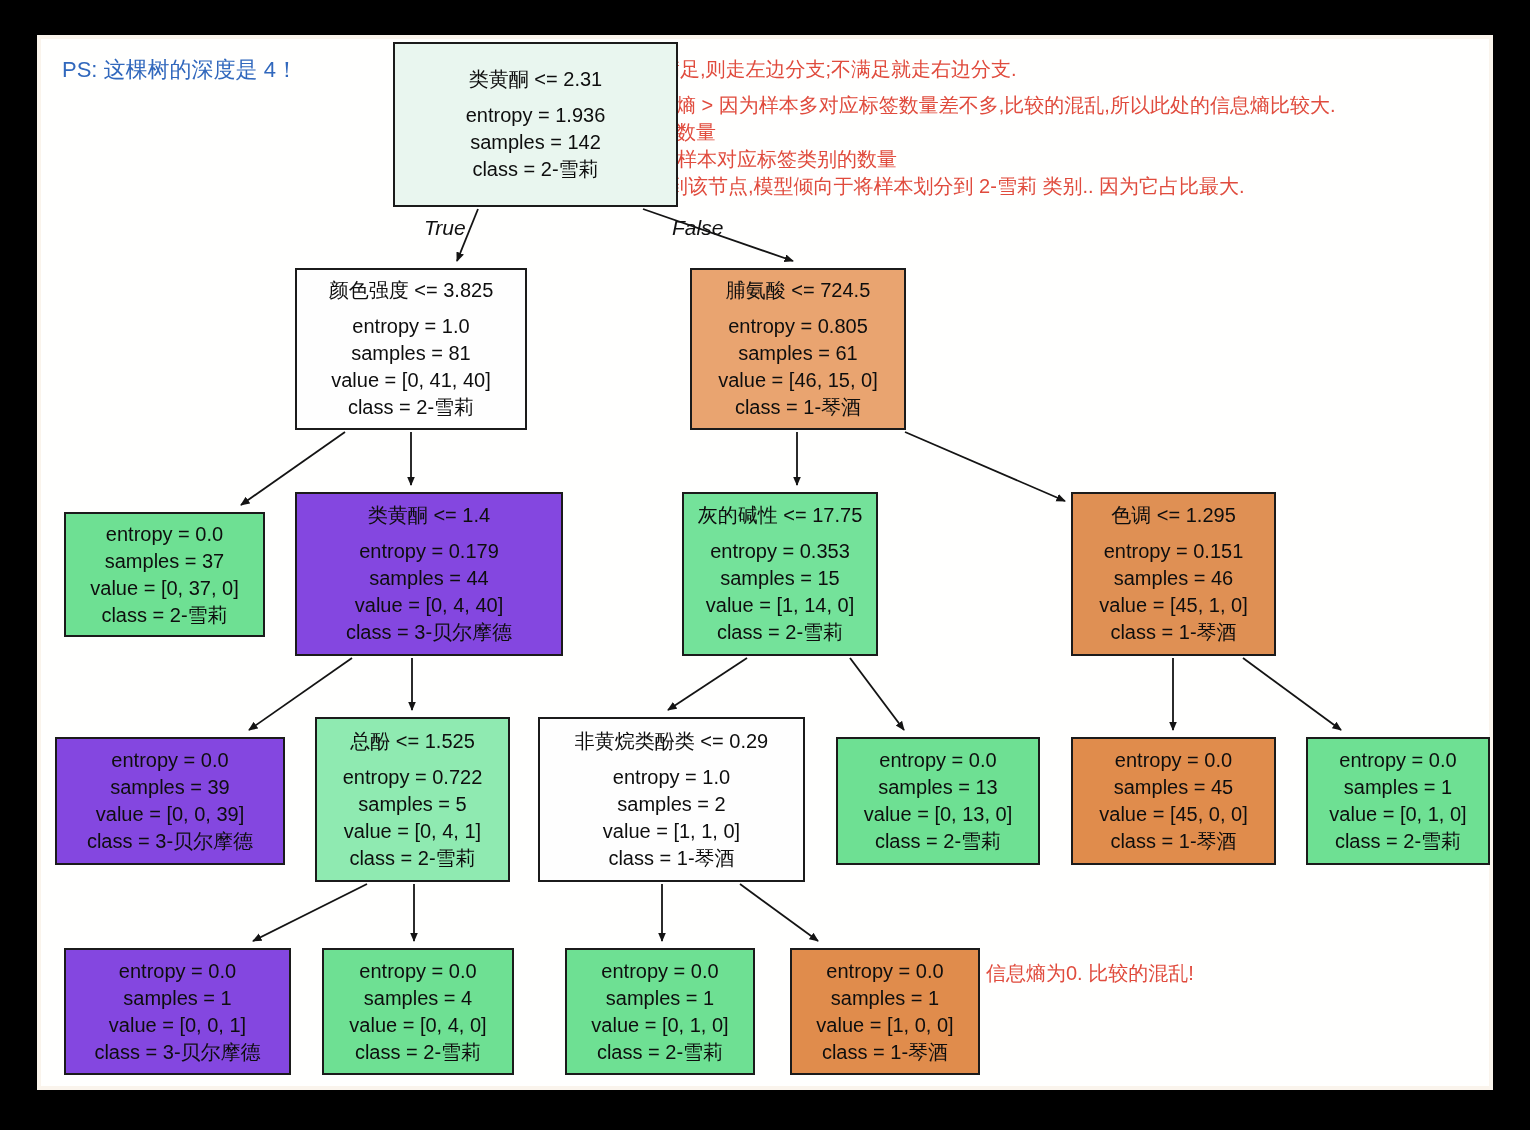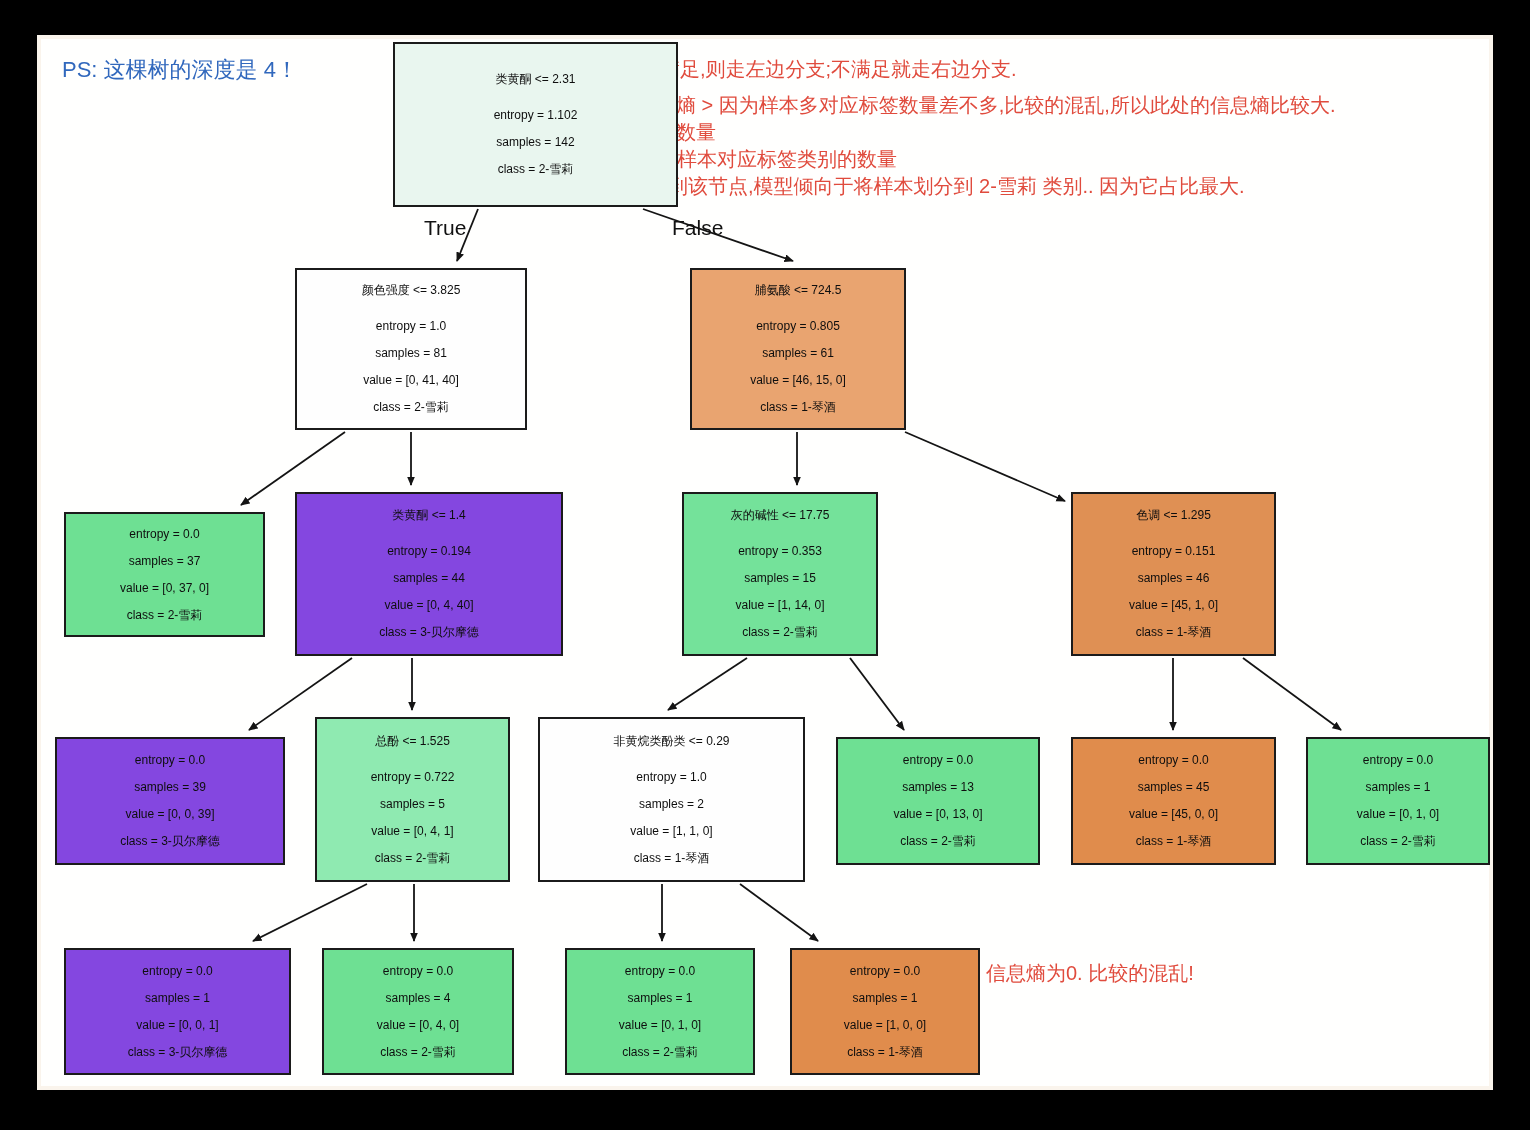--- a/index.html
+++ b/index.html
@@ -1,24 +1,24 @@
 <!DOCTYPE html>
 <html style="--annotation-red: #e04b3d; --note-blue: #3168bd; --mint-pale: #e9f6ef; --white-node: #fefefe; --purple: #8447e0; --green-pure: #6ee093; --green-mid: #74e29a; --green-light: #8feab1; --orange-light: #e9a470; --orange-mid: #df9054; --orange-pure: #e08c4c;"><head>
 <meta charset="utf-8">
 <style>
   * { margin:0; padding:0; box-sizing:border-box; }
   html,body { width:1530px; height:1130px; background:#000000; position:relative;
               font-family:"Liberation Sans","DejaVu Sans",sans-serif; overflow:hidden; }
   .canvas { position:absolute; left:37px; top:35px; width:1456px; height:1055px;
             background:#fffffe; border:4px solid #faf4ec; }
   .node { position:absolute; border:2px solid #1b1b1b; color:#0e0e0e; text-align:center;
-          font-size:12px; line-height:27px; display:flex; flex-direction:column;
+          font-size:20px; line-height:27px; display:flex; flex-direction:column;
           justify-content:center; padding:6px 4px; }
   .node .cond { margin-bottom:9px; }
-  .edge-label { position:absolute; font-size:21px; color:#111; }
+  .edge-label { position:absolute; font-size:21px; color:#111;font-style:italic; }
   .note-blue { position:absolute; color:var(--note-blue); font-size:22px; white-space:nowrap; }
   .ann { position:absolute; color:var(--annotation-red); font-size:20px; white-space:nowrap; }
   svg.edges { position:absolute; left:0; top:0; pointer-events:none; }
   .fill-mint         { background:var(--mint-pale); }
   .fill-white        { background:var(--white-node); }
   .fill-purple       { background:var(--purple); }
   .fill-green-pure   { background:var(--green-pure); }
   .fill-green-mid    { background:var(--green-mid); }
   .fill-green-light  { background:var(--green-light);text-align:center; }
   .fill-orange-light { background:var(--orange-light); }
@@ -63,21 +63,21 @@
 <div class="ann" style="left:636px;top:119px;">样本数量</div>
 <div class="ann" style="left:677px;top:146px;">样本对应标签类别的数量</div>
 <div class="ann" style="left:628px;top:173px;">若走到该节点,模型倾向于将样本划分到 2-雪莉 类别.. 因为它占比最大.</div>
 <div class="ann" style="left:986px;top:960px;">信息熵为0. 比较的混乱!</div>
 
 <div class="edge-label" style="left:424px;top:216px;">True</div>
 <div class="edge-label" style="left:672px;top:216px;">False</div>
 
 <div class="node fill-mint" style="left:393px;top:42px;width:285px;height:165px;">
   <div class="cond">类黄酮 &lt;= 2.31</div>
-  <div>entropy = 1.102</div>
+  <div>entropy = 1.936</div>
   <div>samples = 142</div>
   <div>class = 2-雪莉</div>
 </div>
 
 <div class="node fill-white" style="left:295px;top:268px;width:232px;height:162px;">
   <div class="cond">颜色强度 &lt;= 3.825</div>
   <div>entropy = 1.0</div>
   <div>samples = 81</div>
   <div>value = [0, 41, 40]</div>
   <div>class = 2-雪莉</div>
@@ -93,21 +93,21 @@
 
 <div class="node fill-green-pure" style="left:64px;top:512px;width:201px;height:125px;">
   <div>entropy = 0.0</div>
   <div>samples = 37</div>
   <div>value = [0, 37, 0]</div>
   <div>class = 2-雪莉</div>
 </div>
 
 <div class="node fill-purple" style="left:295px;top:492px;width:268px;height:164px;">
   <div class="cond">类黄酮 &lt;= 1.4</div>
-  <div>entropy = 0.194</div>
+  <div>entropy = 0.179</div>
   <div>samples = 44</div>
   <div>value = [0, 4, 40]</div>
   <div>class = 3-贝尔摩德</div>
 </div>
 
 <div class="node fill-green-mid" style="left:682px;top:492px;width:196px;height:164px;">
   <div class="cond">灰的碱性 &lt;= 17.75</div>
   <div>entropy = 0.353</div>
   <div>samples = 15</div>
   <div>value = [1, 14, 0]</div>

